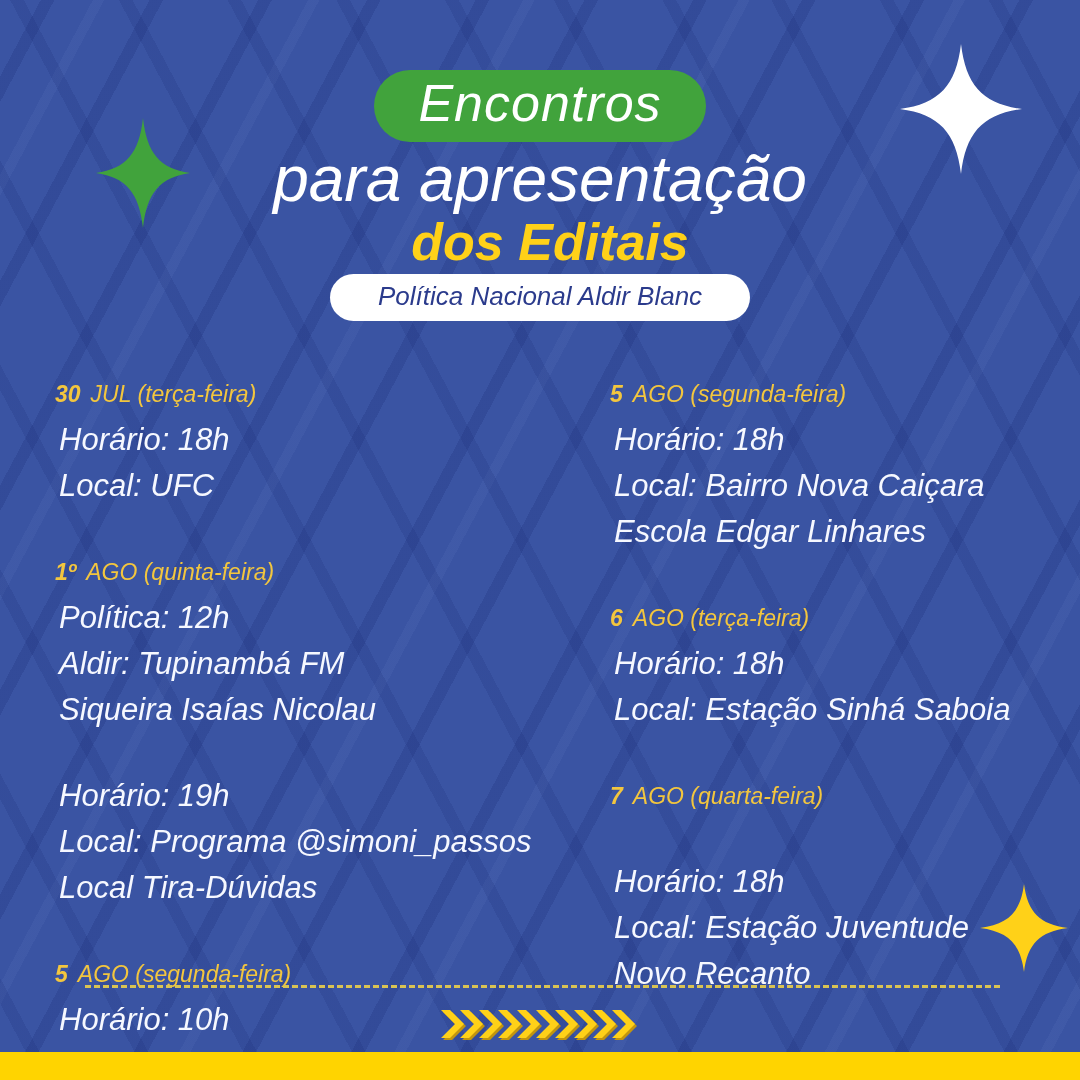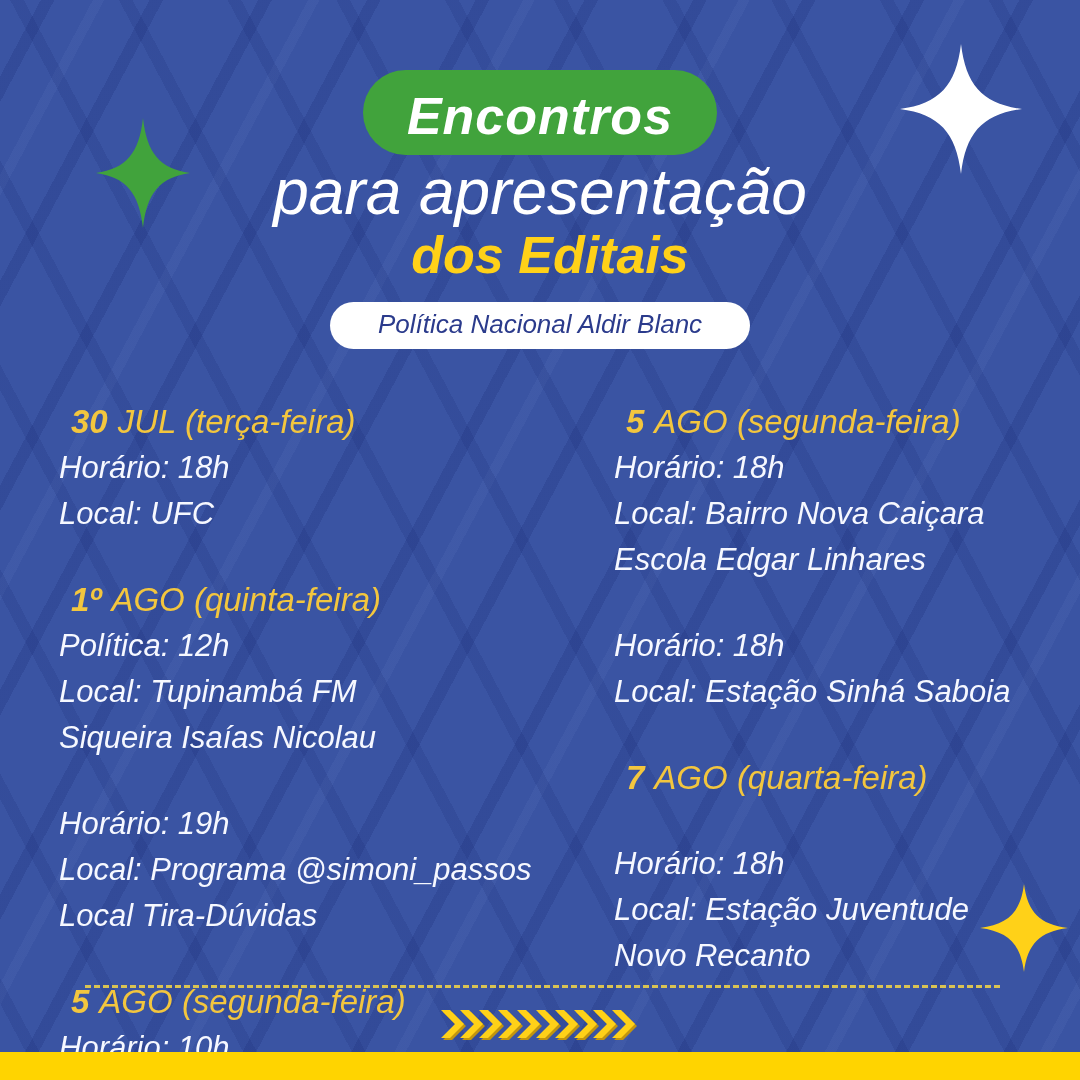--- a/index.html
+++ b/index.html
@@ -11,36 +11,36 @@
       repeating-linear-gradient(62deg,  transparent 0 36px, rgba(22,38,112,.16) 36px 48px, transparent 48px 96px),
       repeating-linear-gradient(118deg, transparent 0 82px, rgba(130,155,220,.08) 82px 92px, transparent 92px 190px),
       var(--background-blue);
     color:#fff;
   }
   .content{position:relative;z-index:2;}
   
   .header{padding-top:70px;text-align:center;line-height:1.04;}
   .title-badge{
     display:inline-block;background:var(--green);color:#fff;
-    font-weight:bold;font-size:52px;letter-spacing:1px;
-    padding:19px 44px 12px 44px;border-radius:46px;
+    font-weight:normal;font-size:52px;letter-spacing:1px;
+    padding:6px 44px 12px 44px;border-radius:46px;
   }
   .title-line2{font-size:64px;color:#fff;margin:4px 0 0 0;}
   .title-line3{font-size:52px;font-weight:bold;color:var(--title-yellow);margin:2px 0 0 0;padding-left:20px;}
   .subtitle-badge{
     display:inline-block;background:#fff;color:var(--navy-text);
-    font-size:26px;padding:9px 48px 11px 48px;border-radius:28px;margin-top:20px;
+    font-size:26px;padding:9px 48px 11px 48px;border-radius:28px;margin-top:5px;
   }
   
   .schedule{
     display:grid;grid-template-columns:525px 1fr;
     padding:52px 40px 0 55px;column-gap:30px;
   }
   .event-block{margin-bottom:44px;}
-  .date-line{margin:0 0 2px 16px;font-size:33px;color:var(--date-yellow);line-height:42px;}
+  .date-line{margin:0 0 2px 0;font-size:23px;color:var(--date-yellow);line-height:42px;}
   .date-num{font-weight:bold;margin-right:10px;}
   .line{margin:4px;font-size:31px;line-height:42px;color:#f6f8ff;}
   
   .sparkle{position:absolute;z-index:1;}
   .sparkle svg{display:block;width:100%;height:100%;}
   .sparkle-white{left:900px;top:44px;width:122px;height:130px;}
   .sparkle-green{left:96px;top:118px;width:94px;height:110px;}
   .sparkle-yellow{left:980px;top:884px;width:88px;height:88px;}
   .divider{
     position:absolute;left:85px;right:80px;bottom:92px;z-index:2;
@@ -88,21 +88,21 @@
           <p class="date-line"><span class="date-num">30</span><span>JUL (terça-feira)</span></p>
           <div>
               <p class="line">Horário: 18h</p>
               <p class="line">Local: UFC</p>
             </div>
         </div>
         <div class="event-block">
           <p class="date-line"><span class="date-num">1º</span><span>AGO (quinta-feira)</span></p>
           <div>
               <p class="line">Política: 12h</p>
-              <p class="line">Local: Tupinambá FM</p>
+              <p class="line">Aldir: Tupinambá FM</p>
               <p class="line">Siqueira Isaías Nicolau</p>
             </div>
         </div>
         <div class="event-block">
           <div>
               <p class="line">Horário: 19h</p>
               <p class="line">Local: Programa @simoni_passos</p>
               <p class="line">Local Tira-Dúvidas</p>
             </div>
         </div>
@@ -119,20 +119,21 @@
       <div class="col">
         <div class="event-block">
           <p class="date-line"><span class="date-num">5</span><span>AGO (segunda-feira)</span></p>
           <div>
               <p class="line">Horário: 18h</p>
               <p class="line">Local: Bairro Nova Caiçara</p>
               <p class="line">Escola Edgar Linhares</p>
             </div>
         </div>
         <div class="event-block">
+          <p class="date-line"><span class="date-num">6</span><span>AGO (terça-feira)</span></p>
           <div>
               <p class="line">Horário: 18h</p>
               <p class="line">Local: Estação Sinhá Saboia</p>
             </div>
         </div>
         <div class="event-block">
           <p class="date-line"><span class="date-num">7</span><span>AGO (quarta-feira)</span></p>
         </div>
         <div class="event-block">
           <div>

